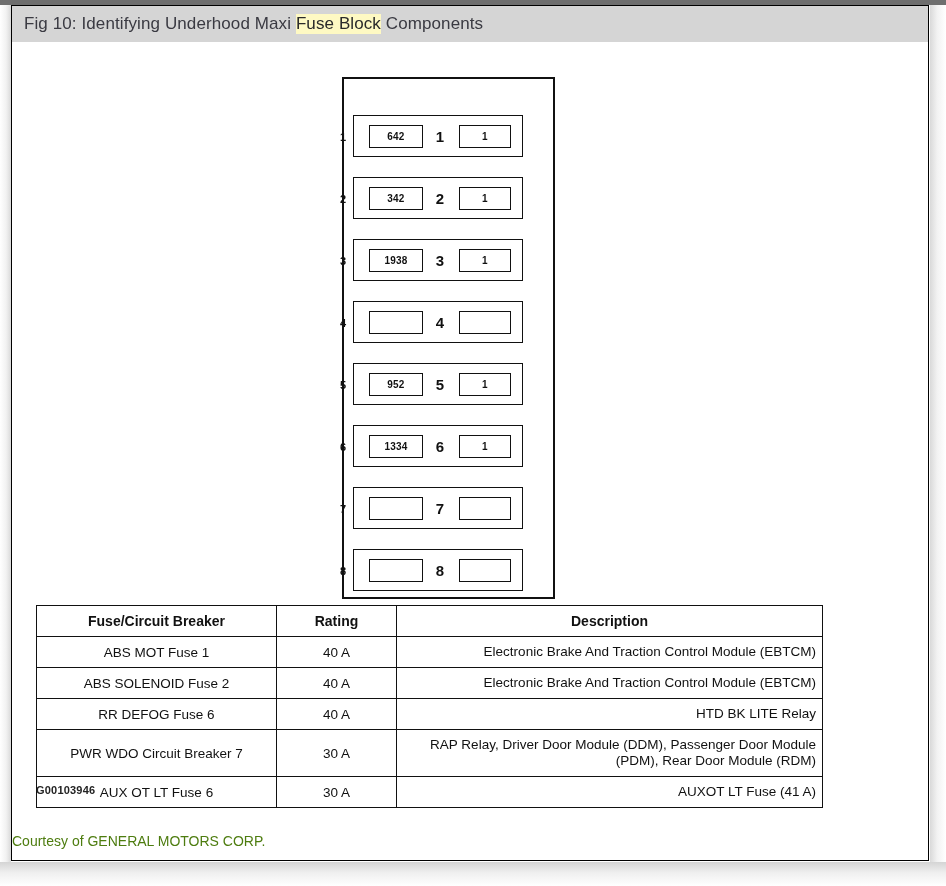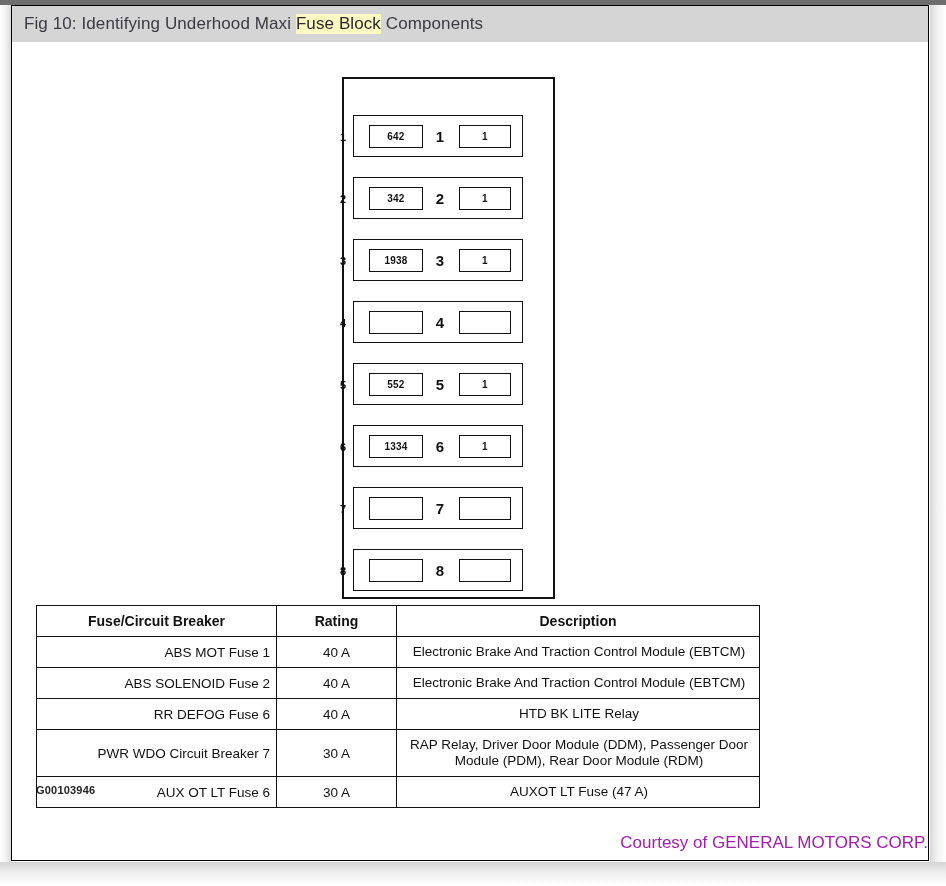--- a/index.html
+++ b/index.html
@@ -154,40 +154,40 @@
     font-size: 15px;
     font-weight: bold;
     color: #111111;
   }
 
   
   #fuse-table {
     position: absolute;
     left: 24px;
     top: 599px;
-    width: 724px;
+    width: 787px;
     border-collapse: collapse;
     font-size: 13.5px;
     color: #111111;
     table-layout: fixed;
   }
   #fuse-table th, #fuse-table td {
     border: 1.4px solid #111111;
     padding: 4px 6px;
     vertical-align: middle;
   }
   #fuse-table thead th {
     font-weight: bold;
     text-align: center;
     height: 22px;
     font-size: 14px;
   }
-  #fuse-table td.c-name { text-align: right; }
+  #fuse-table td.c-name { text-align: center; }
   #fuse-table td.c-rating { text-align: center; }
-  #fuse-table td.c-desc { text-align: center; padding-left: 8px; line-height: 1.22; }
+  #fuse-table td.c-desc { text-align: right; padding-left: 8px; line-height: 1.22; }
   .col-w-name { width: 240px; }
   .col-w-rating { width: 120px; }
   .col-w-desc { width: auto; }
   tr.tall td { height: 38px; }
   tr.norm td { height: 22px; }
 
   
   #imgcode {
     position: absolute;
     left: 24px;
@@ -197,23 +197,23 @@
     letter-spacing: 0.2px;
     font-weight: bold;
   }
 
   
   #courtesy {
     position: absolute;
     left: 0;
     top: 827px;
     width: 100%;
-    text-align: right;
-    font-size: 17px;
-    color: #a21caf;
+    text-align: left;
+    font-size: 14px;
+    color: #4d7c0f;
   }
 </style>
 </head>
 <body>
 
 <div id="backdrop"></div>
 <div id="top-strip"></div>
 <div id="left-gutter"></div>
 <div id="right-gutter"></div>
 <div id="bottom-gutter"></div>
@@ -250,21 +250,21 @@
           <div class="slot slot-b">1</div>
         </div>
         <div class="row-index" style="top: 245px;">4</div>
         <div class="fuse-row" style="top: 229px;">
           <div class="slot slot-a"></div>
           <div class="row-center-label">4</div>
           <div class="slot slot-b"></div>
         </div>
         <div class="row-index" style="top: 307px;">5</div>
         <div class="fuse-row" style="top: 291px;">
-          <div class="slot slot-a">552</div>
+          <div class="slot slot-a">952</div>
           <div class="row-center-label">5</div>
           <div class="slot slot-b">1</div>
         </div>
         <div class="row-index" style="top: 369px;">6</div>
         <div class="fuse-row" style="top: 353px;">
           <div class="slot slot-a">1334</div>
           <div class="row-center-label">6</div>
           <div class="slot slot-b">1</div>
         </div>
         <div class="row-index" style="top: 431px;">7</div>
@@ -312,21 +312,21 @@
           <td class="c-desc">HTD BK LITE Relay</td>
         </tr>
         <tr class="tall">
           <td class="c-name">PWR WDO Circuit Breaker 7</td>
           <td class="c-rating">30 A</td>
           <td class="c-desc">RAP Relay, Driver Door Module (DDM), Passenger Door Module (PDM), Rear Door Module (RDM)</td>
         </tr>
         <tr class="norm">
           <td class="c-name">AUX OT LT Fuse 6</td>
           <td class="c-rating">30 A</td>
-          <td class="c-desc">AUXOT LT Fuse (47 A)</td>
+          <td class="c-desc">AUXOT LT Fuse (41 A)</td>
         </tr>
       </tbody>
   </table>
 
   <div id="imgcode">G00103946</div>
 
   <div id="courtesy">Courtesy of GENERAL MOTORS CORP.</div>
 
 </div>
 

